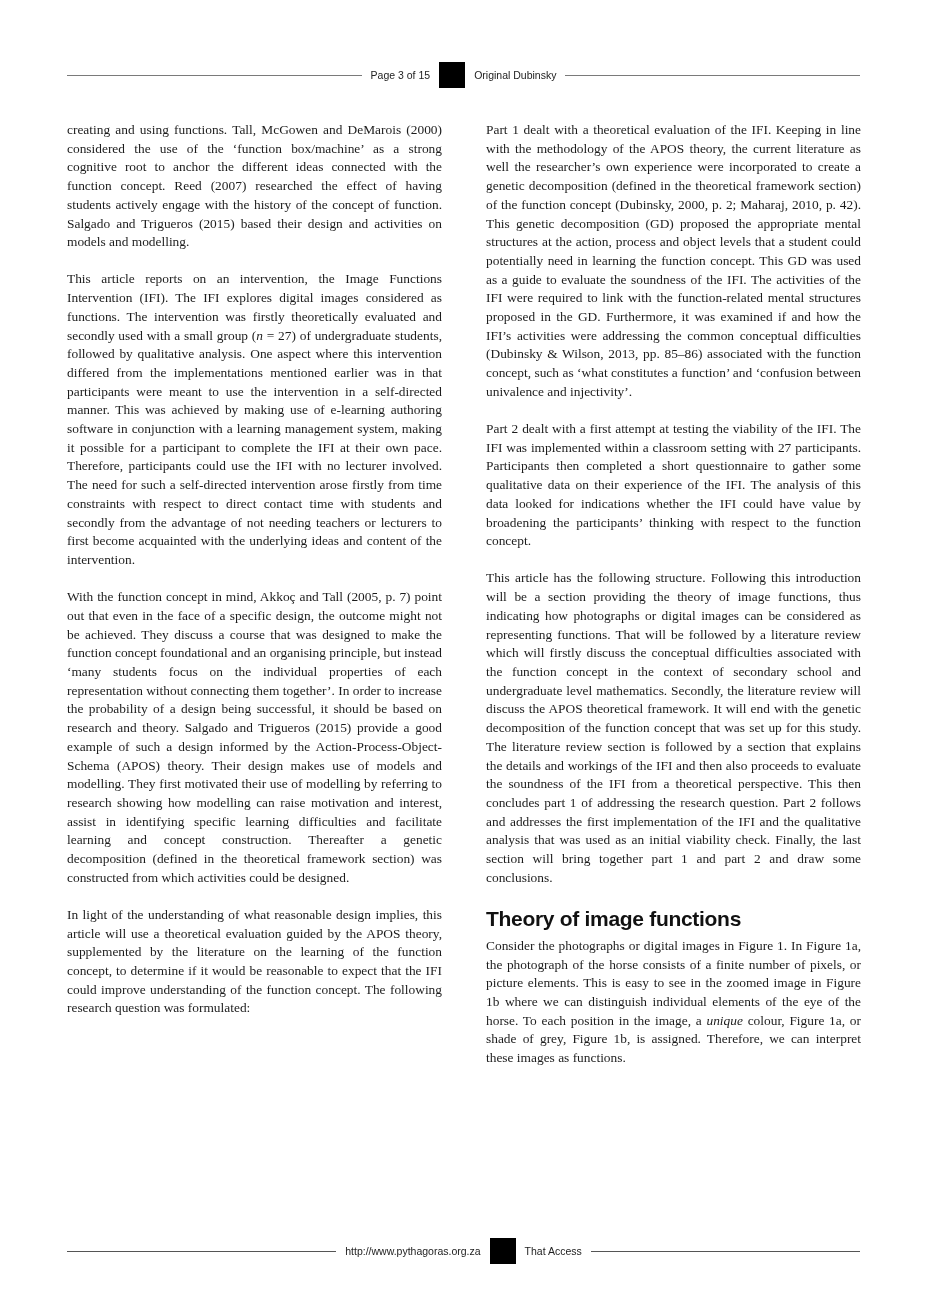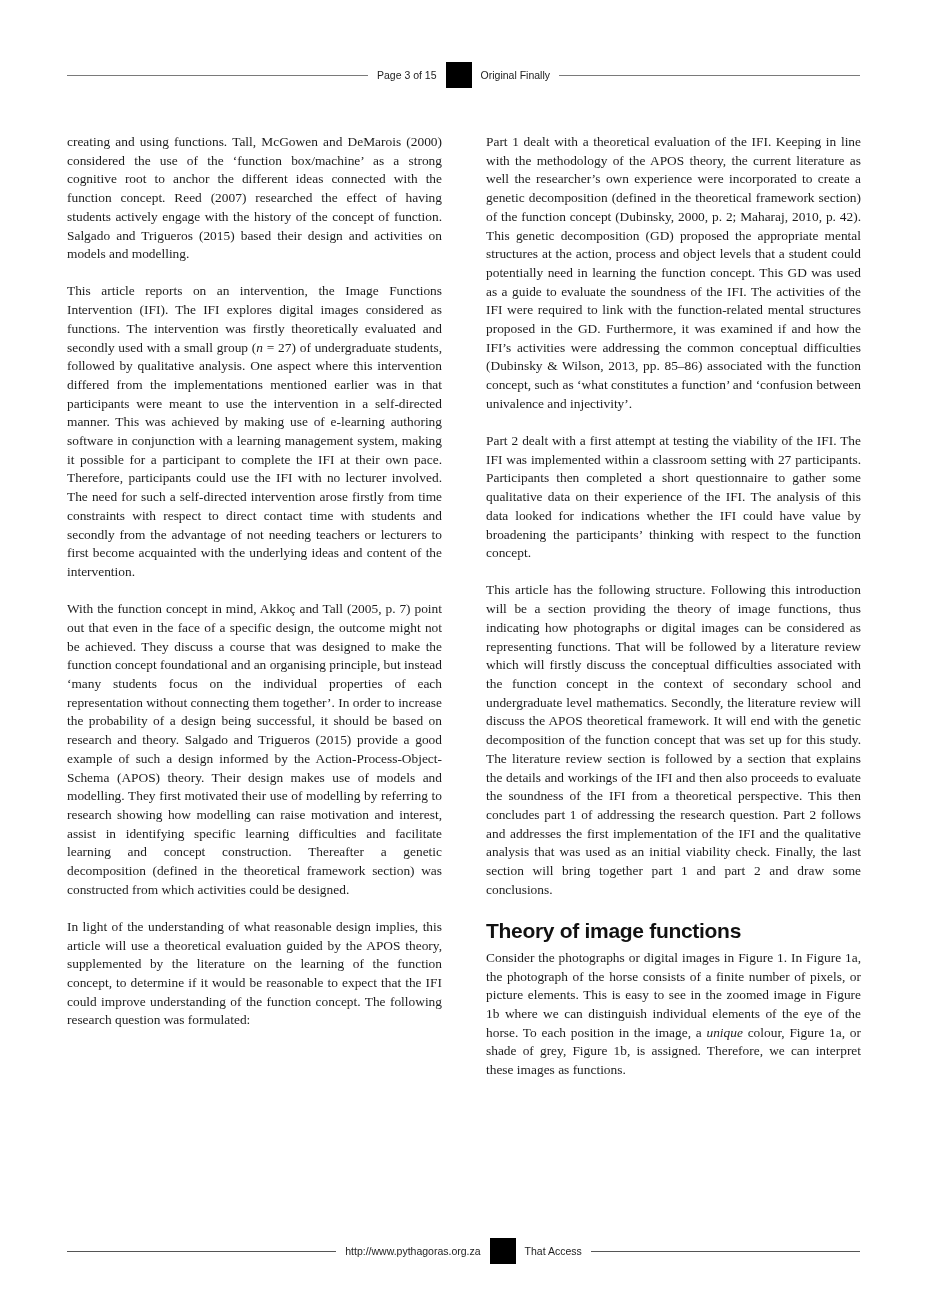--- a/index.html
+++ b/index.html
@@ -4,37 +4,37 @@
 <style>
   html, body { margin: 0; padding: 0; background: #ffffff; }
   body { width: 925px; height: 1309px; position: relative; overflow: hidden; color: #1a1a1a; }
   .hdr, .ftr { position: absolute; left: 67px; width: 793px; height: 26px; display: flex; align-items: center; }
   .hdr { top: 62px; }
   .ftr { top: 1238px; }
   .rule { flex: 1; height: 0; border-top: 1.5px solid #7a7a7a; }
   .ftr .rule { border-top-color: #555; border-top-width: 1px; }
   .hdr-text, .ftr-text { font-family: "Liberation Sans", sans-serif; font-size: 10.5px; color: #222; padding: 0 9px; white-space: nowrap; }
   .blk { width: 26px; height: 26px; background: #000; }
-  .col { position: absolute; top: 133px; width: 375px; font-family: "Liberation Serif", serif; font-size: 13.4px; line-height: 18.7px; text-align: justify; color: #1c1c1c; }
+  .col { position: absolute; top: 121px; width: 375px; font-family: "Liberation Serif", serif; font-size: 13.4px; line-height: 18.7px; text-align: justify; color: #1c1c1c; }
   .col.left { left: 67px; }
   .col.right { left: 486px; }
   .col p { margin: 0 0 18.5px 0; hyphens: none; }
   .col p.tight { margin-bottom: 6px; }
   .quote { margin: 0 0 18px 22px; font-style: italic; font-size: 11.6px; line-height: 17.5px; text-align: justify; }
   h2 { font-family: "Liberation Sans", sans-serif; font-weight: bold; font-size: 21px; line-height: 26px; margin: 10px 0 5px 0; color: #111; text-align: left; letter-spacing: -0.3px; }
   .it { font-style: italic; }
 </style>
 </head>
 <body>
 
 <div class="hdr">
   <div class="rule"></div>
   <span class="hdr-text">Page 3 of 15</span>
   <div class="blk"></div>
-  <span class="hdr-text">Original Finally</span>
+  <span class="hdr-text">Original Dubinsky</span>
   <div class="rule"></div>
 </div>
 
 <div class="col left">
   <p>creating and using functions. Tall, McGowen and DeMarois (2000) considered the use of the ‘function box/machine’ as a strong cognitive root to anchor the different ideas connected with the function concept. Reed (2007) researched the effect of having students actively engage with the history of the concept of function. Salgado and Trigueros (2015) based their design and activities on models and modelling.</p>
   <p><span>This article reports on an intervention, the Image Functions Intervention (IFI). The IFI explores digital images considered as functions. The intervention was firstly theoretically evaluated and secondly used with a small group (</span><span class="it">n</span><span> = 27) of undergraduate students, followed by qualitative analysis. One aspect where this intervention differed from the implementations mentioned earlier was in that participants were meant to use the intervention in a self-directed manner. This was achieved by making use of e-learning authoring software in conjunction with a learning management system, making it possible for a participant to complete the IFI at their own pace. Therefore, participants could use the IFI with no lecturer involved. The need for such a self-directed intervention arose firstly from time constraints with respect to direct contact time with students and secondly from the advantage of not needing teachers or lecturers to first become acquainted with the underlying ideas and content of the intervention.</span></p>
   <p>With the function concept in mind, Akkoç and Tall (2005, p. 7) point out that even in the face of a specific design, the outcome might not be achieved. They discuss a course that was designed to make the function concept foundational and an organising principle, but instead ‘many students focus on the individual properties of each representation without connecting them together’. In order to increase the probability of a design being successful, it should be based on research and theory. Salgado and Trigueros (2015) provide a good example of such a design informed by the Action-Process-Object-Schema (APOS) theory. Their design makes use of models and modelling. They first motivated their use of modelling by referring to research showing how modelling can raise motivation and interest, assist in identifying specific learning difficulties and facilitate learning and concept construction. Thereafter a genetic decomposition (defined in the theoretical framework section) was constructed from which activities could be designed.</p>
   <p class="tight">In light of the understanding of what reasonable design implies, this article will use a theoretical evaluation guided by the APOS theory, supplemented by the literature on the learning of the function concept, to determine if it would be reasonable to expect that the IFI could improve understanding of the function concept. The following research question was formulated:</p>
 </div>
 

